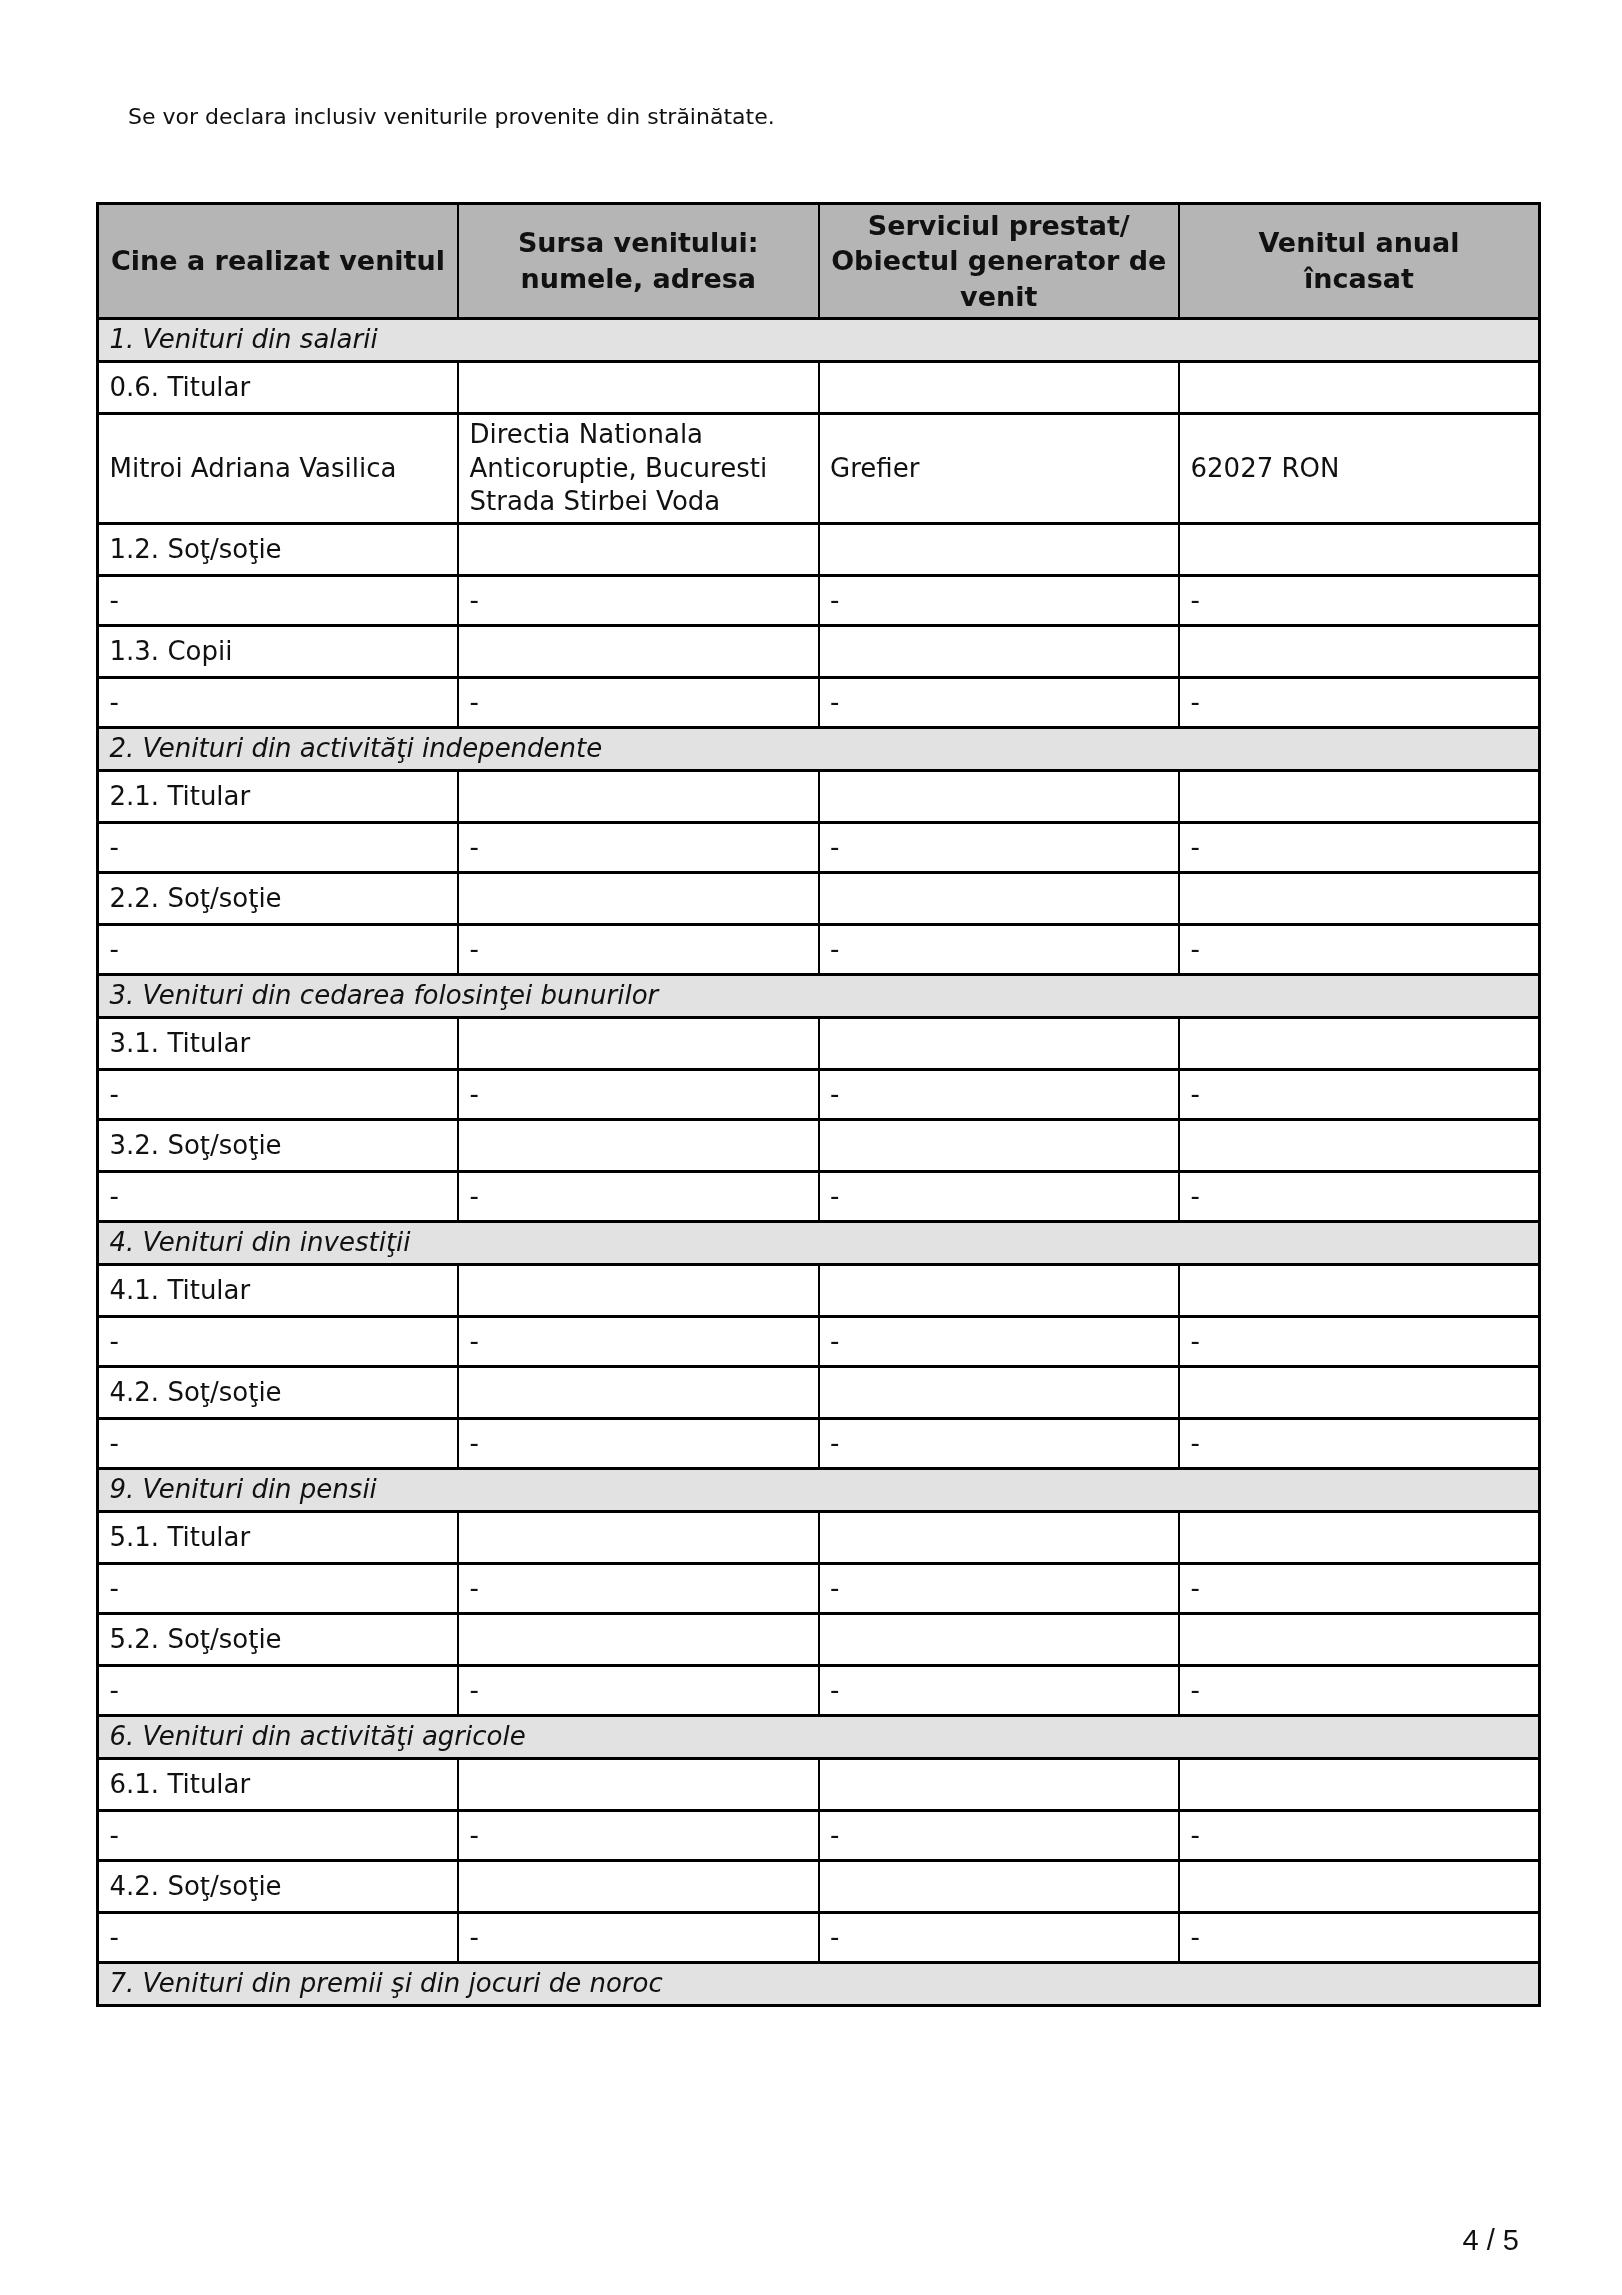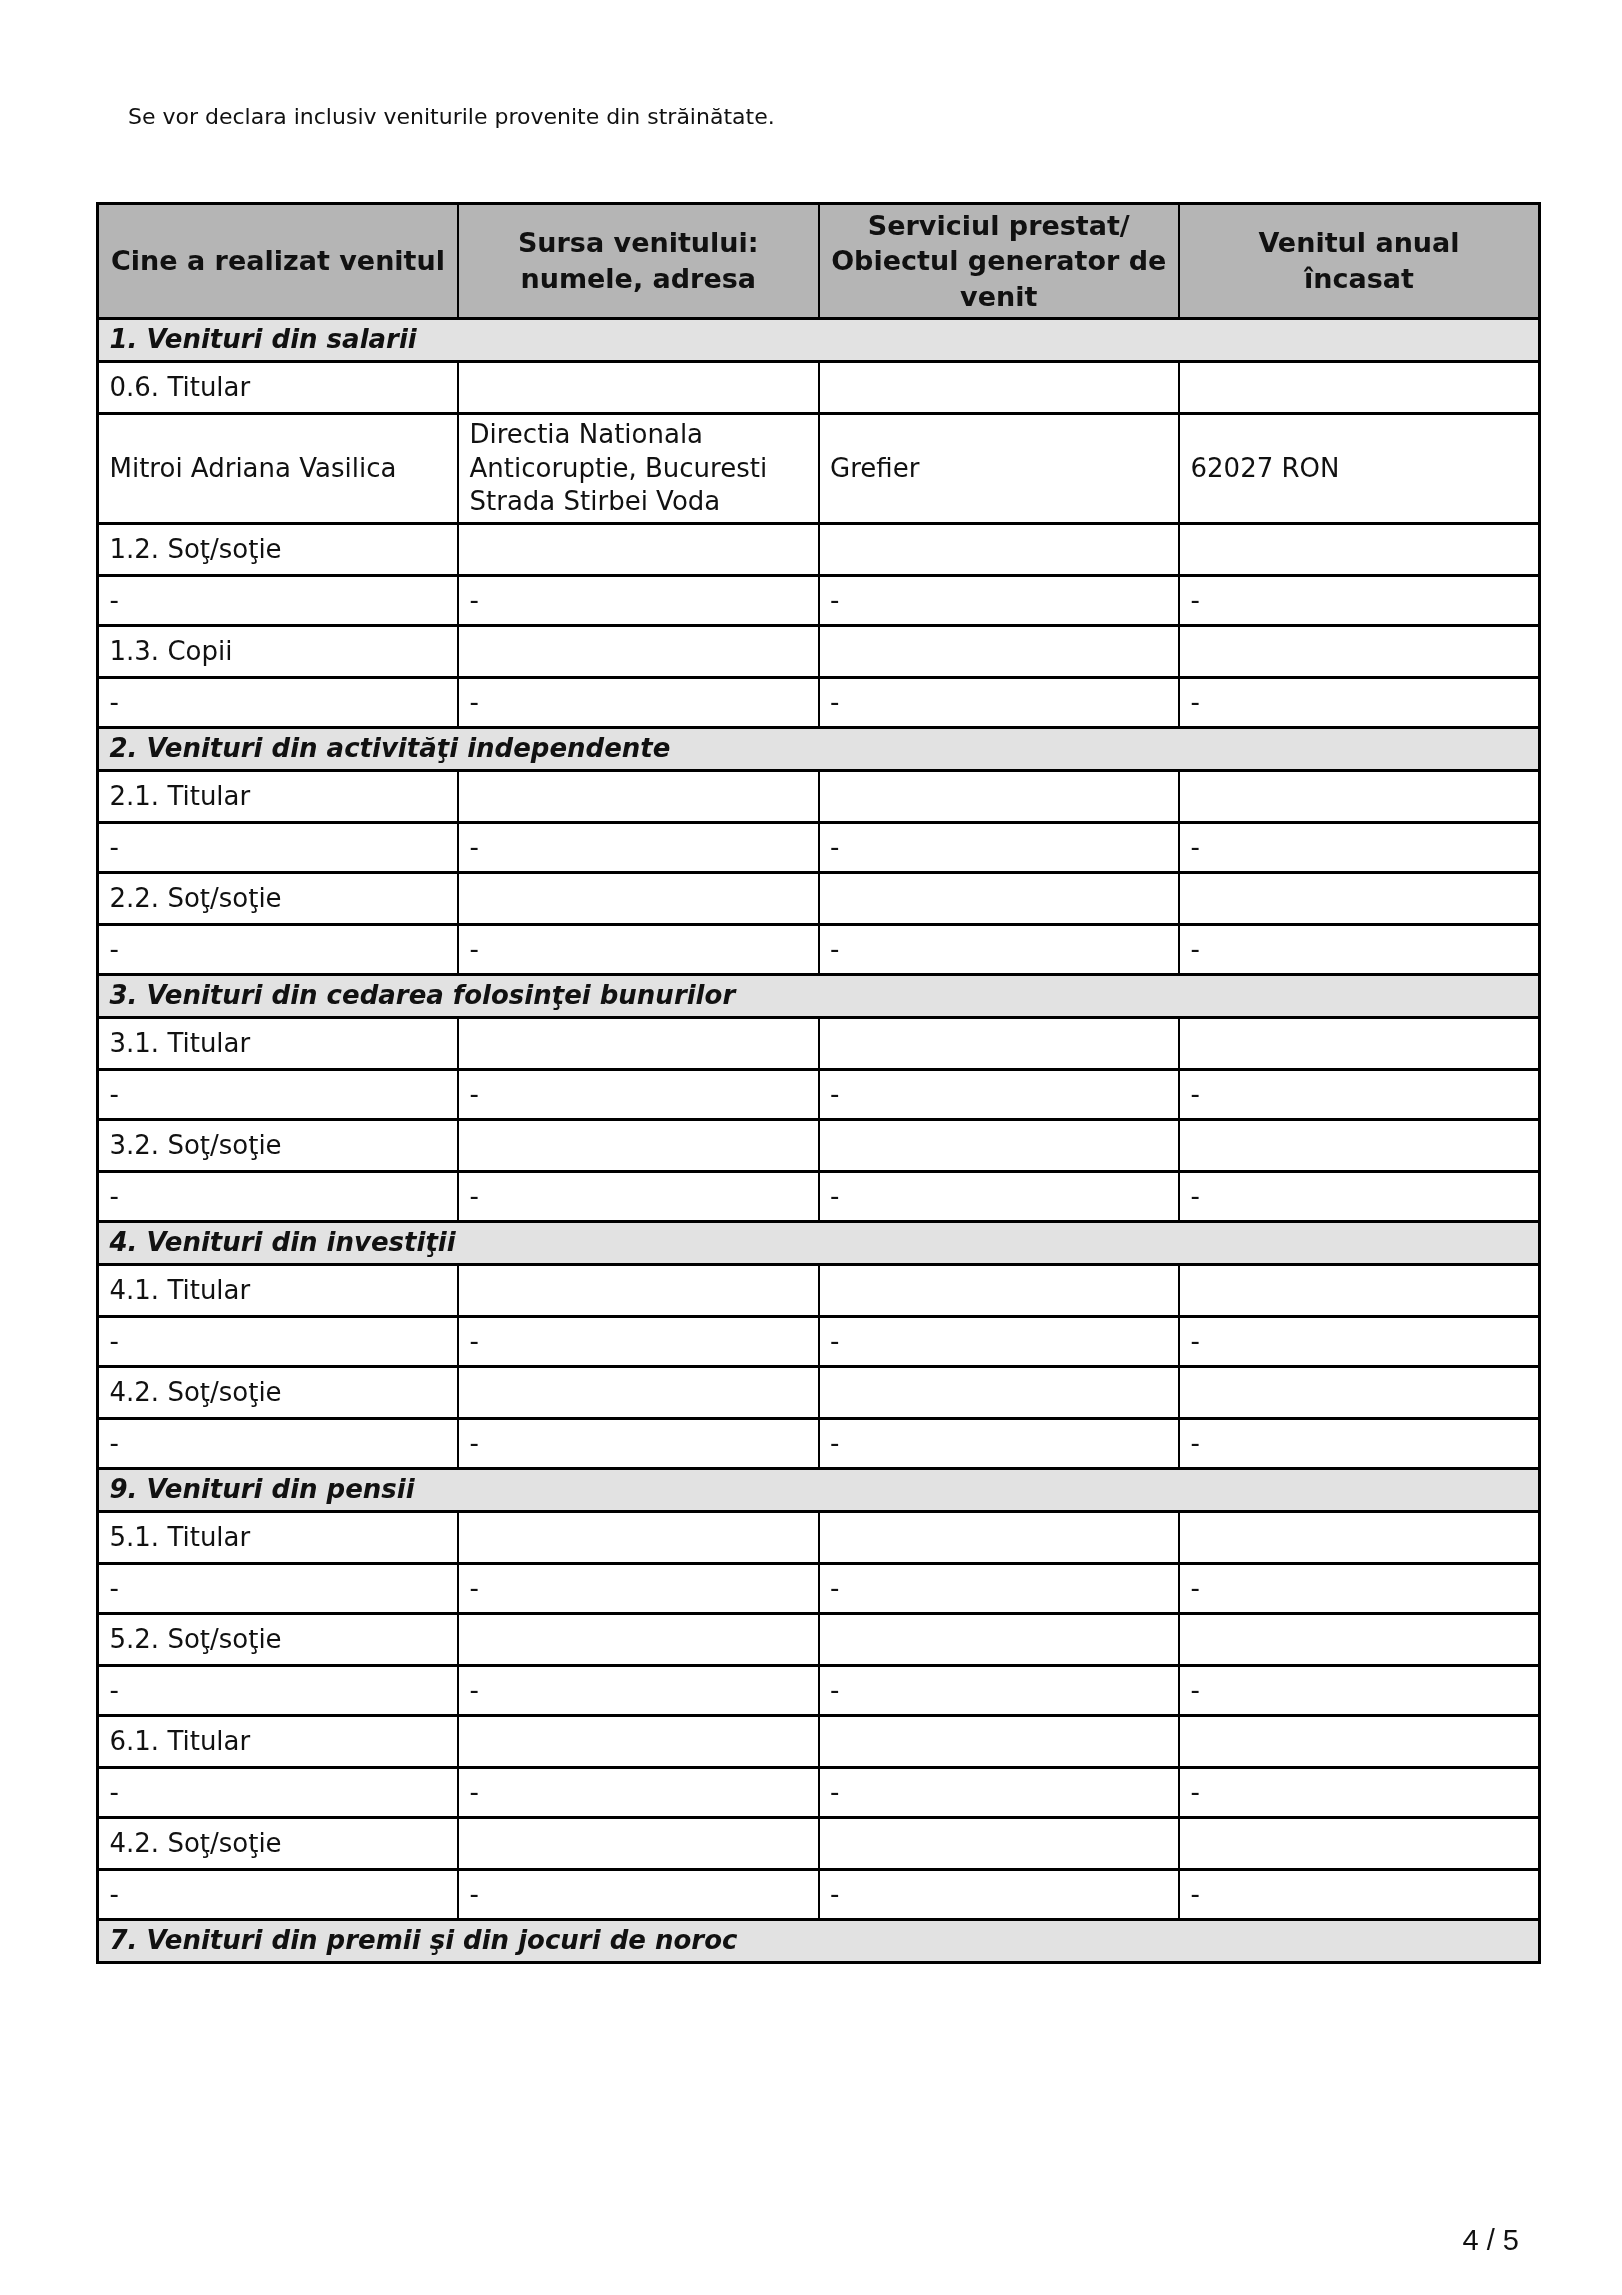--- a/index.html
+++ b/index.html
@@ -57,21 +57,20 @@
   td {
     font-size: 26px;
     line-height: 1.3;
     text-align: left;
     padding: 2.6px 10.5px;
   }
   tr.row-section td {
     background: var(--section-bg);
     font-style: italic;
     height: 43px;
-    font-weight: bold;
   }
   tr.row-label td { height: 52px; }
   tr.row-dash  td { height: 50px; }
   tr.row-data  td { height: 110px; }
   .page-number {
     position: absolute;
     right: 103px;
     top: 2224px;
     font-size: 29px;
     font-family: "Liberation Sans", "DejaVu Sans", sans-serif;
@@ -246,20 +245,23 @@
           <td></td>
           <td></td>
           <td></td>
         </tr>
         <tr class="row-dash">
           <td>-</td>
           <td>-</td>
           <td>-</td>
           <td>-</td>
         </tr>
+        <tr class="row-section">
+          <td colspan="4">6. Venituri din activităţi agricole</td>
+        </tr>
         <tr class="row-label">
           <td>6.1. Titular</td>
           <td></td>
           <td></td>
           <td></td>
         </tr>
         <tr class="row-dash">
           <td>-</td>
           <td>-</td>
           <td>-</td>

